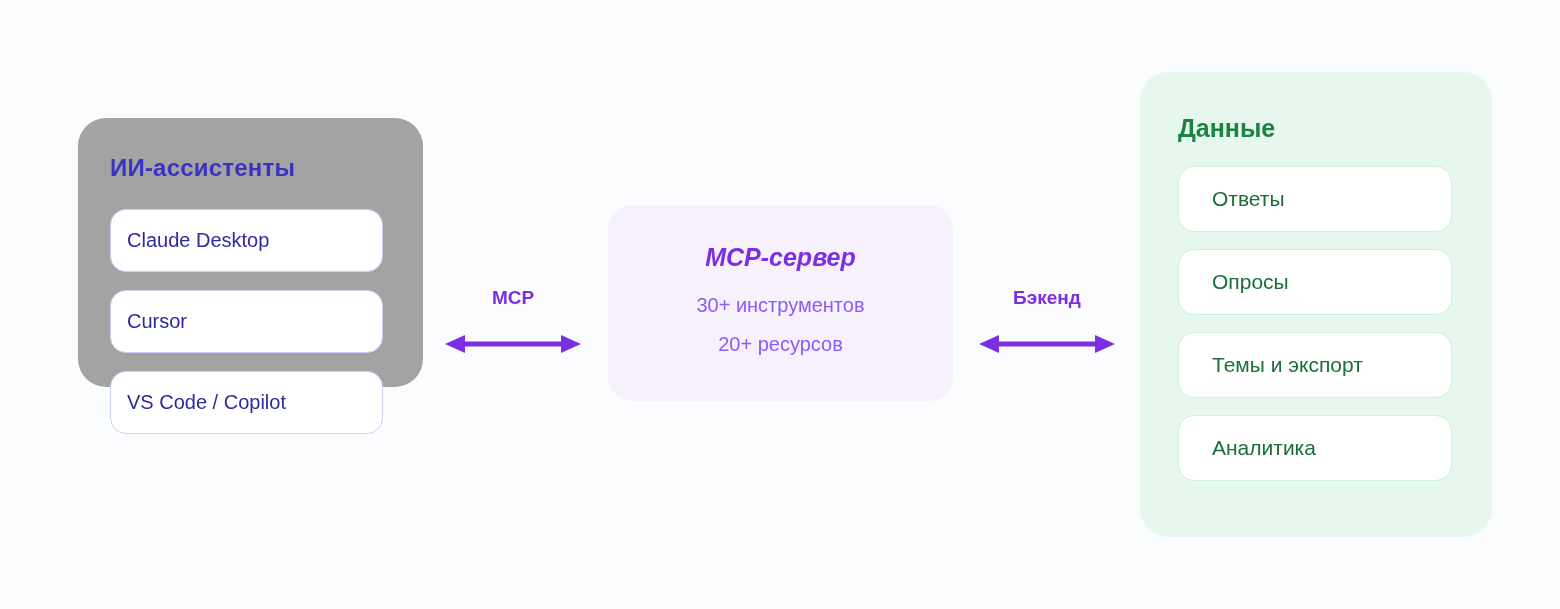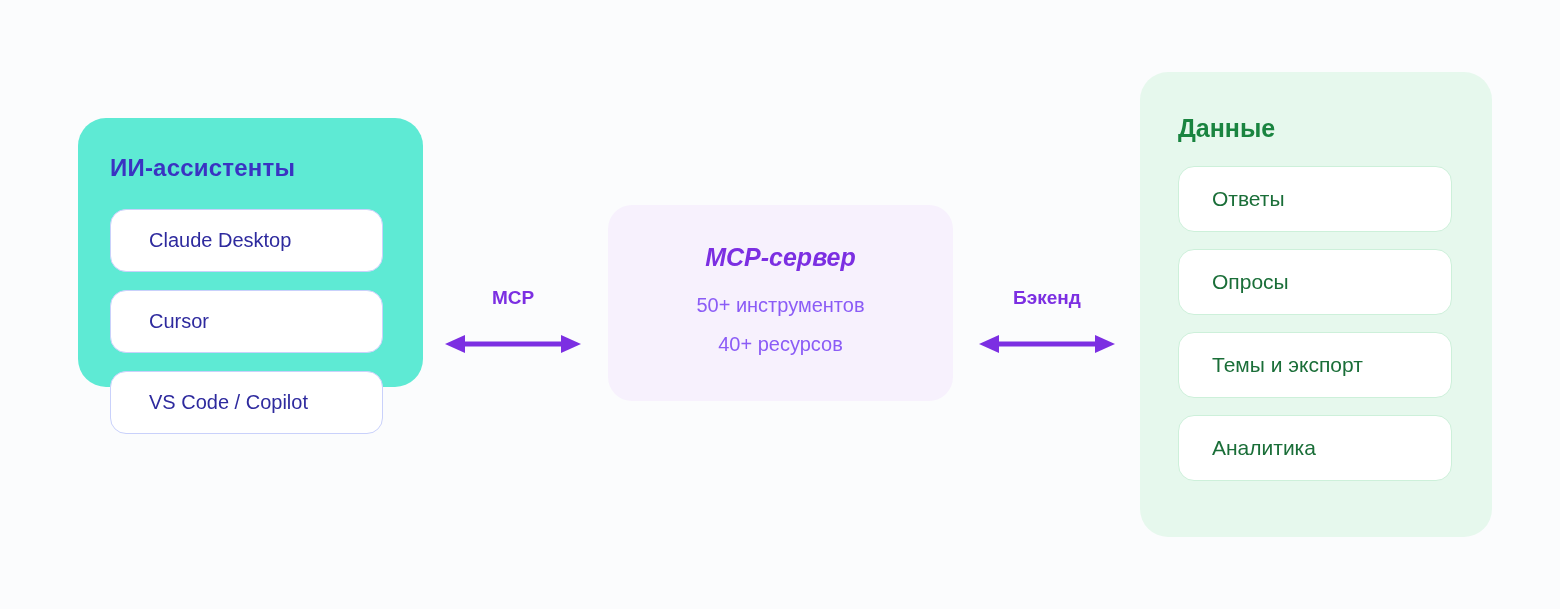--- a/index.html
+++ b/index.html
@@ -13,21 +13,21 @@
     position: relative;
     width: 1560px; height: 609px;
   }
   .panel {
     position: absolute;
   }
   
   .panel-left {
     left: 78px; top: 118px;
     width: 345px; height: 269px;
-    background: #5eead4;
+    background: #a3a3a3;
     border-radius: 28px;
   }
   .panel-left .panel-title {
     position: absolute;
     left: 32px; top: 36px;
     font-size: 24px; font-weight: 700;
     color: #3a33c2;
     letter-spacing: 0.2px;
   }
   .panel-left .items {
@@ -35,21 +35,21 @@
     left: 32px; top: 91px;
     width: 273px;
   }
   .node-indigo {
     height: 63px;
     margin-bottom: 18px;
     background: #ffffff;
     border: 1.5px solid #c9d1fb;
     border-radius: 16px;
     display: flex; align-items: center;
-    padding-left: 38px;
+    padding-left: 16px;
     font-size: 20px;
     color: #2e2a9e;
   }
   
   .panel-center {
     left: 608px; top: 205px;
     width: 345px; height: 196px;
     background: #f7f1fd;
     border-radius: 24px;
     text-align: center;
@@ -135,22 +135,22 @@
     <div class="conn-label">MCP</div>
     <svg width="140" height="28" viewBox="0 0 140 28" aria-hidden="true">
       <line x1="16" y1="14" x2="124" y2="14" stroke="#7c2fe2" stroke-width="5"></line>
       <polygon points="2,14 22,5 22,23" fill="#7c2fe2"></polygon>
       <polygon points="138,14 118,5 118,23" fill="#7c2fe2"></polygon>
     </svg>
   </div>
 
   <div class="panel panel-center">
     <div class="panel-title">MCP-сервер</div>
-    <div class="stat-line first">50+ инструментов</div>
-    <div class="stat-line second">40+ ресурсов</div>
+    <div class="stat-line first">30+ инструментов</div>
+    <div class="stat-line second">20+ ресурсов</div>
   </div>
 
   <div class="connection connection-right">
     <div class="conn-label">Бэкенд</div>
     <svg width="140" height="28" viewBox="0 0 140 28" aria-hidden="true">
       <line x1="16" y1="14" x2="124" y2="14" stroke="#7c2fe2" stroke-width="5"></line>
       <polygon points="2,14 22,5 22,23" fill="#7c2fe2"></polygon>
       <polygon points="138,14 118,5 118,23" fill="#7c2fe2"></polygon>
     </svg>
   </div>

